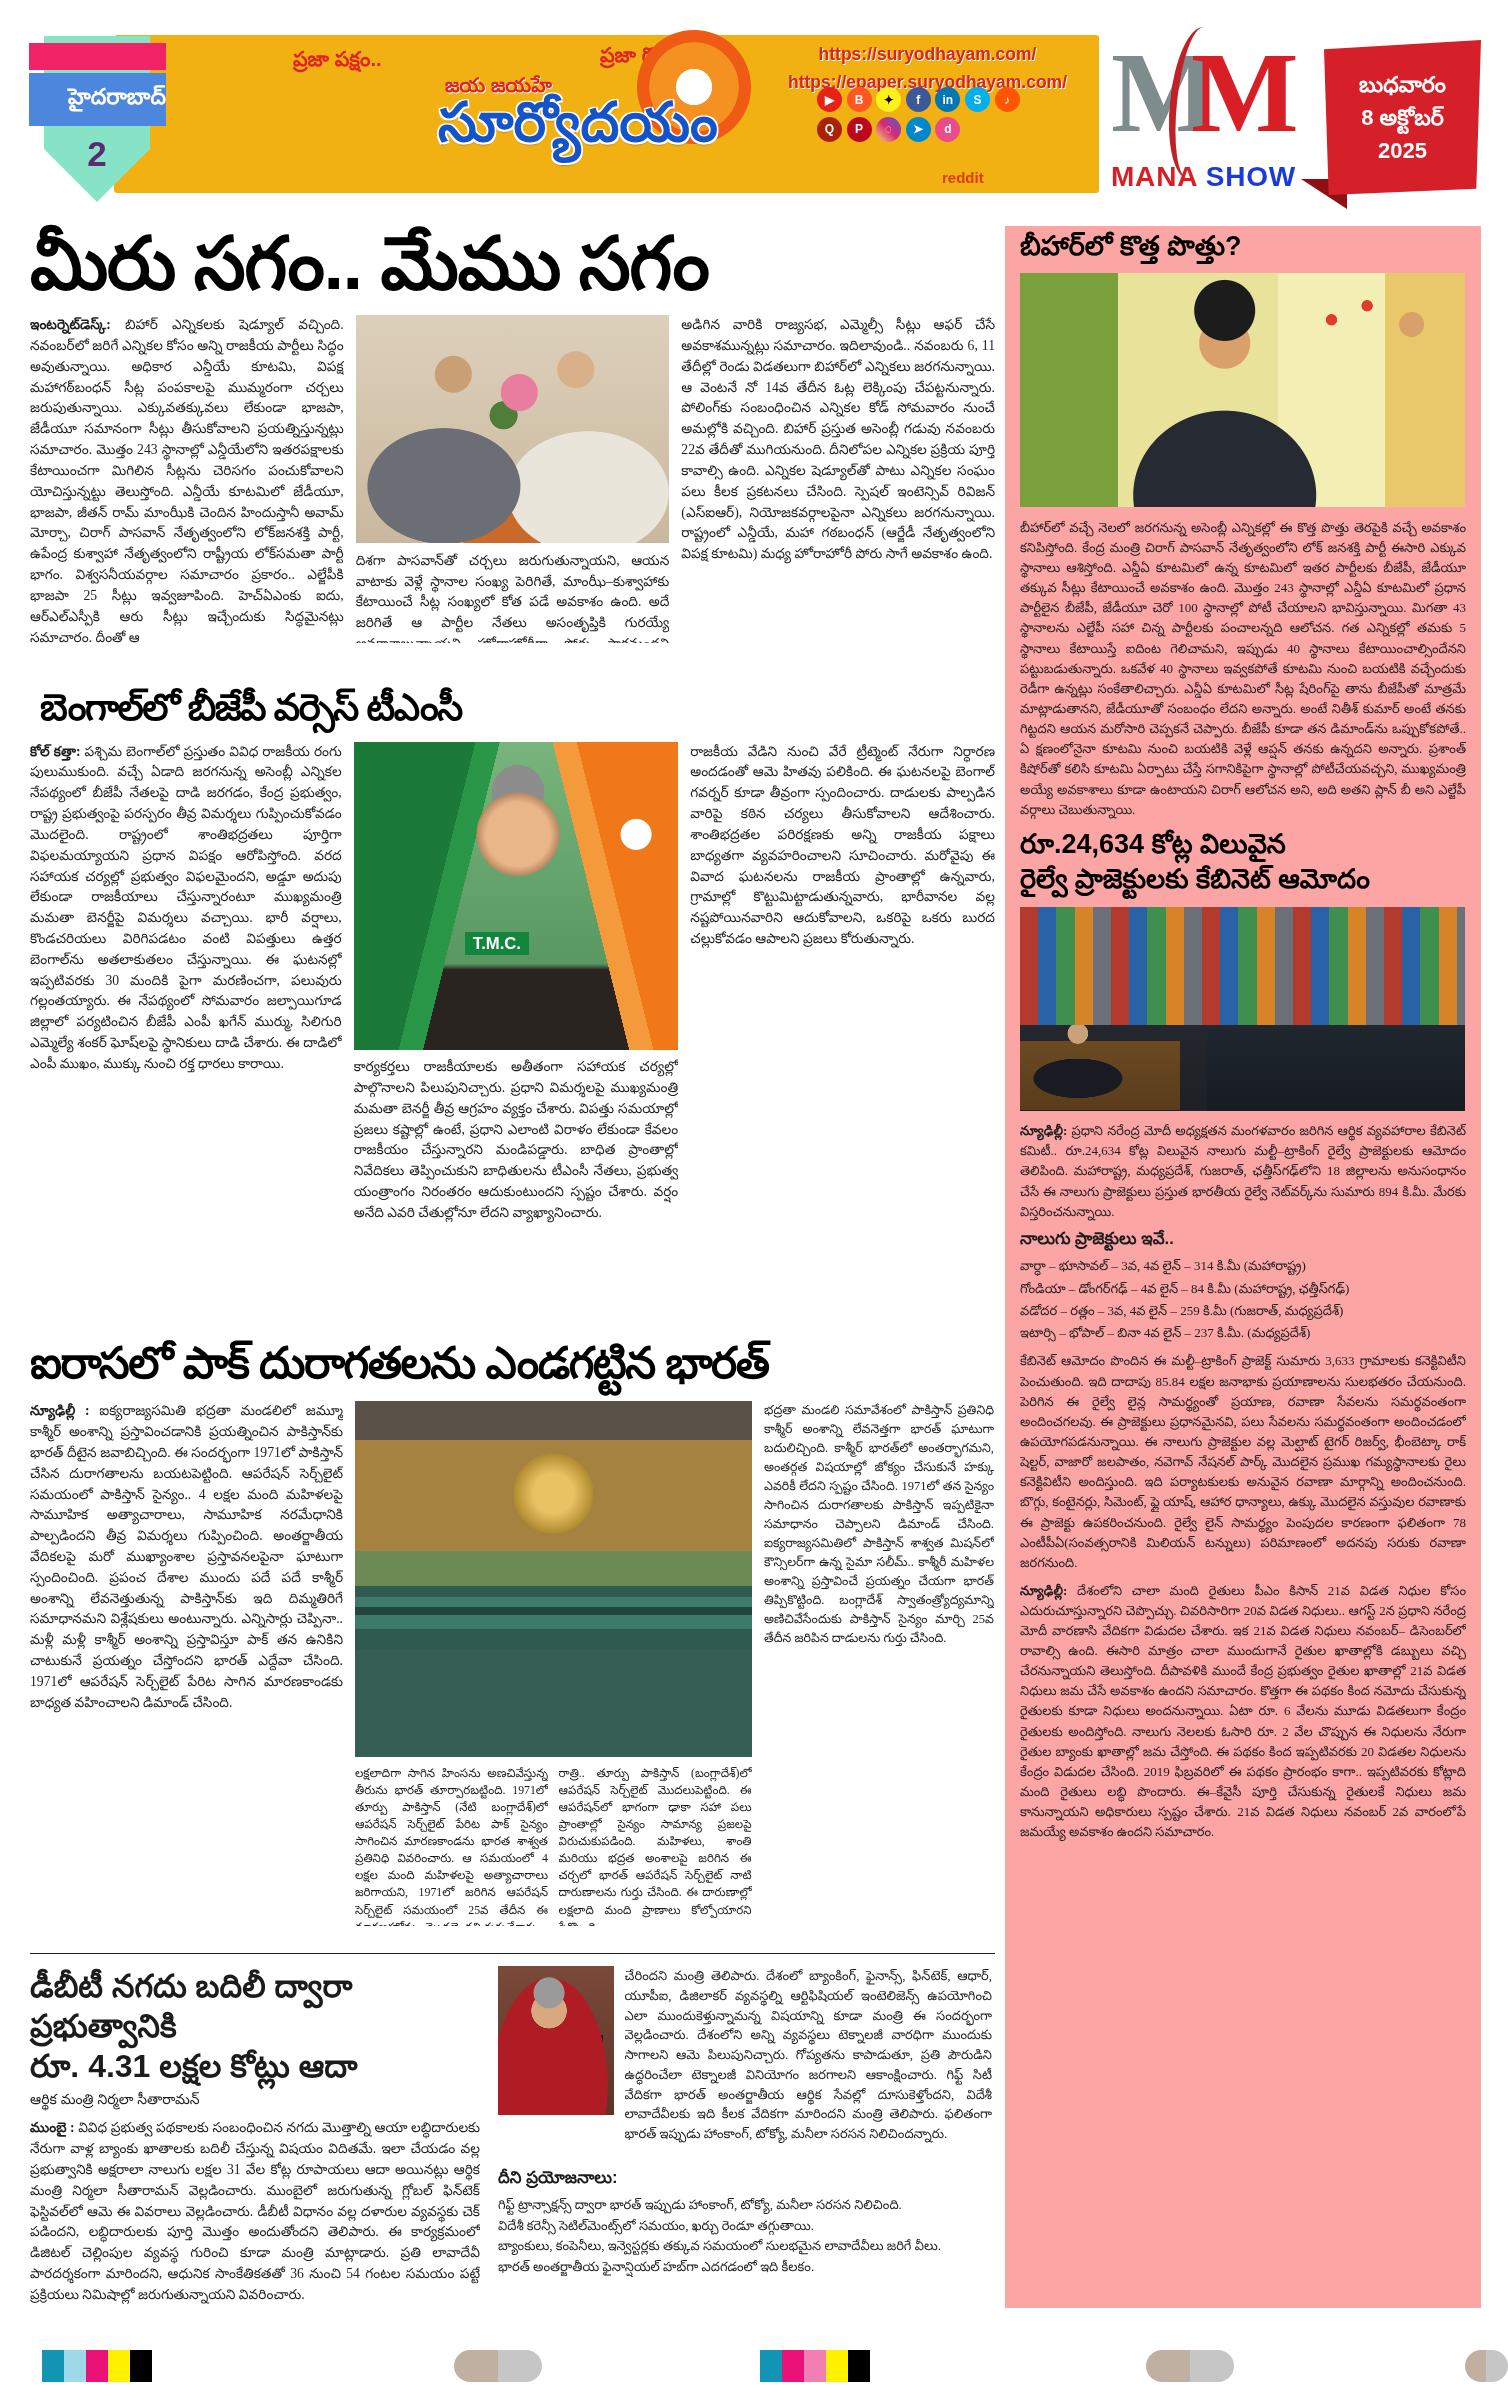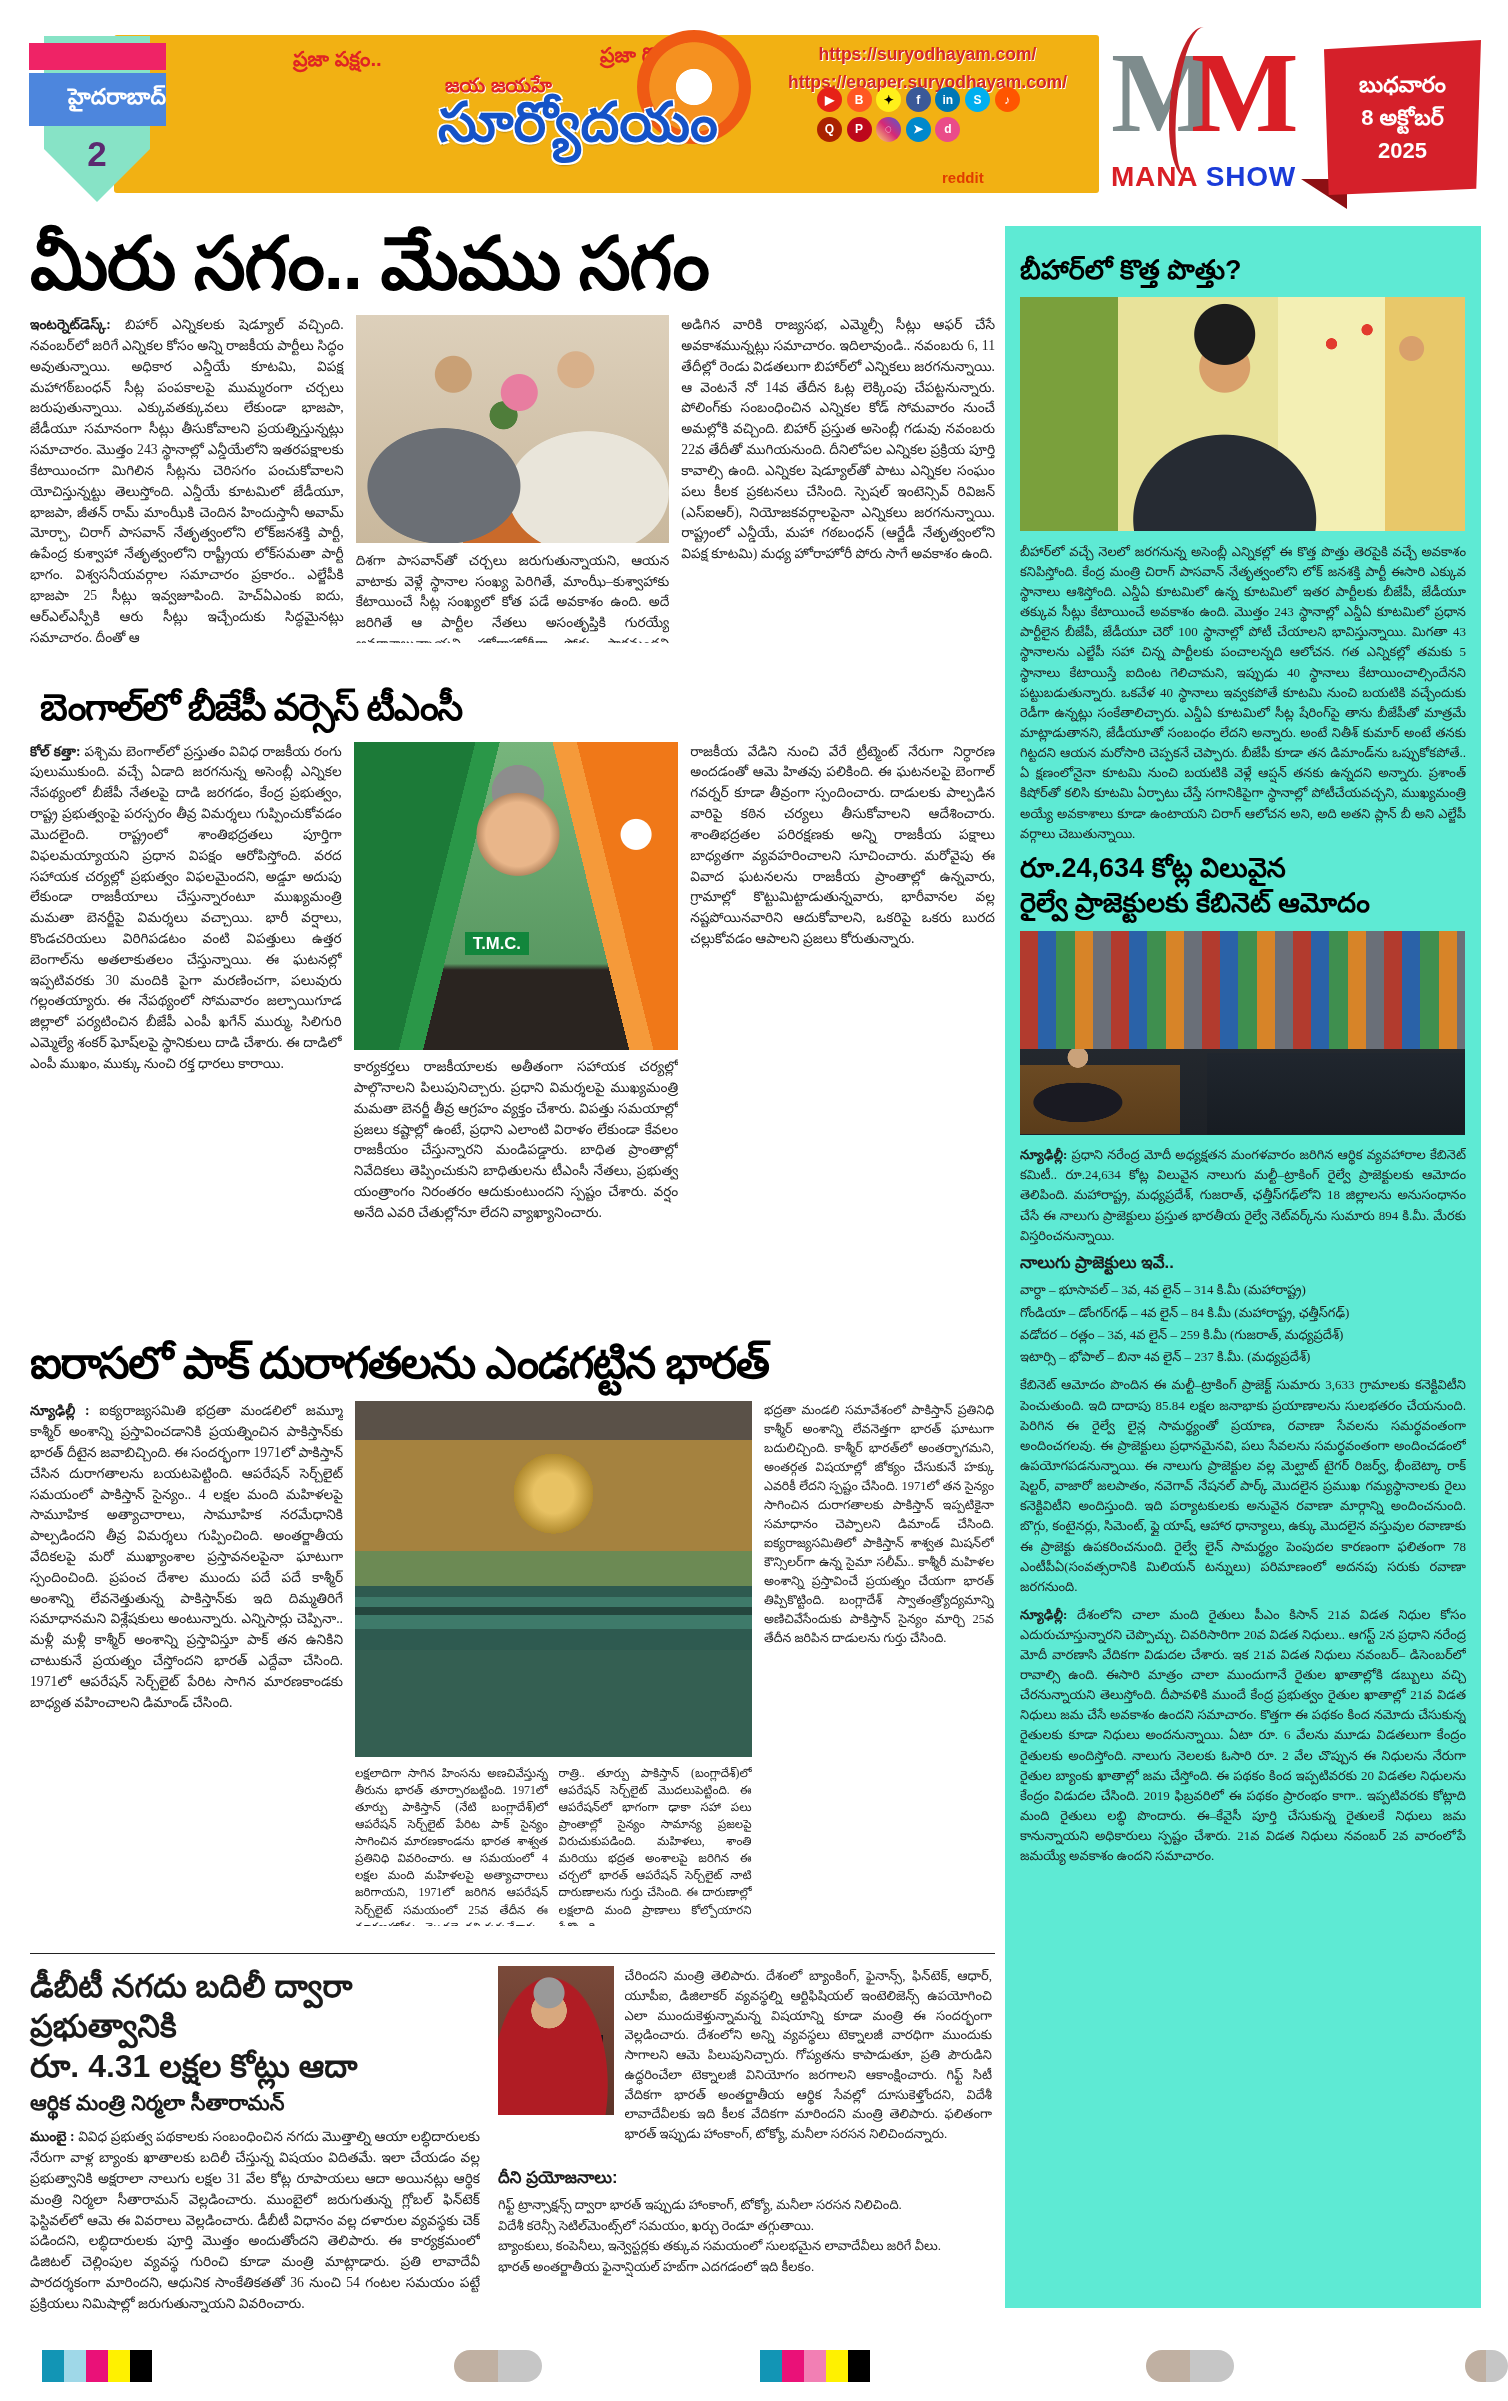--- a/index.html
+++ b/index.html
@@ -95,36 +95,36 @@
       linear-gradient(#5a5148 0 11%,transparent 11%),
       linear-gradient(180deg,transparent 11%,#a5823f 11% 42%,#6c8a54 42% 52%,transparent 52%),
       repeating-linear-gradient(180deg,transparent 0 52%,#2e5a50 52% 55%,#3e7a6a 55% 58%,#24463e 58% 60%,#3e7a6a 60% 64%,#2e5a50 64% 70%,#345f52 70% 100%),
       linear-gradient(#cbb89b,#b7a17f);}
   .midcols{display:flex;gap:10.6px;}
   .midcols .mc{width:193px;height:161px;overflow:hidden;font-size:11.8px;line-height:1.45;text-align:justify;}
   .a4{left:30px;top:1953px;width:965px;border-top:1.5px solid #222;padding-top:12px;}
   .a4wrap{display:flex;gap:18px;}
   .a4 .left{width:450px;}
   .a4 .left h2{font-family:"Liberation Sans",sans-serif;font-size:32px;line-height:1.25;margin:0 0 4.6px 0;}
-  .a4 .sub{font-family:"Liberation Sans",sans-serif;font-weight:bold;font-size:21px;margin:0 0 7.6px 0;}
+  .a4 .sub{font-family:"Liberation Sans",sans-serif;font-weight:normal;font-size:14px;margin:0 0 7.6px 0;}
   .a4 .left .bodytext{height:228px;overflow:hidden;}
   .a4 .right{width:494px;}
   .photo6{width:116px;height:149px;float:left;margin:0 10.6px 6px 0;
     background:
       radial-gradient(circle at 44% 18%,#9a9a9a 0 15px,transparent 16px),
       radial-gradient(circle at 44% 30%,#d8a87e 0 17.5px,transparent 18px),
       radial-gradient(ellipse at 45% 80%,#b01c24 0 57px,transparent 58px),
       linear-gradient(#16161c,#16161c) 86% 74%/40px 56px no-repeat,
       linear-gradient(#7a4a3a,#5d3328);}
   .a4 .right .bodytext{font-size:13px;height:190px;overflow:hidden;}
   .benefits{margin-top:9px;font-size:13px;line-height:1.6;}
   .benefits .bt{font-family:"Liberation Sans",sans-serif;font-weight:bold;font-size:16.7px;margin-bottom:3px;}
   
-  .rail{left:1005px;top:226px;width:476px;height:2082px;background:#5eead4;
-      padding:24px 15px;box-sizing:border-box;overflow:hidden;}
+  .rail{left:1005px;top:226px;width:476px;height:2082px;background:#fca5a5;
+      padding:0 15px;box-sizing:border-box;overflow:hidden;}
   .rail h2{font-family:"Liberation Sans",sans-serif;font-size:27px;margin:3px 0 9px 0;line-height:1.3;color:#000;}
   .rail .bodytext{font-size:13px;line-height:1.55;}
   .photo4{width:445px;height:234px;margin-bottom:10.6px;position:relative;
     background:
       radial-gradient(circle at 46% 16%,#1c1c1c 0 30px,transparent 31px),
       radial-gradient(circle at 46% 30%,#d9a06b 0 25px,transparent 26px),
       radial-gradient(circle at 88% 22%,#d9a06b 0 12px,transparent 13px),
       radial-gradient(ellipse at 46% 95%,#262b33 0 91px,transparent 92px),
       radial-gradient(circle at 70% 20%,#e23b2e 0 5.3px,transparent 6px),
       radial-gradient(circle at 78% 14%,#e23b2e 0 5.3px,transparent 6px),

